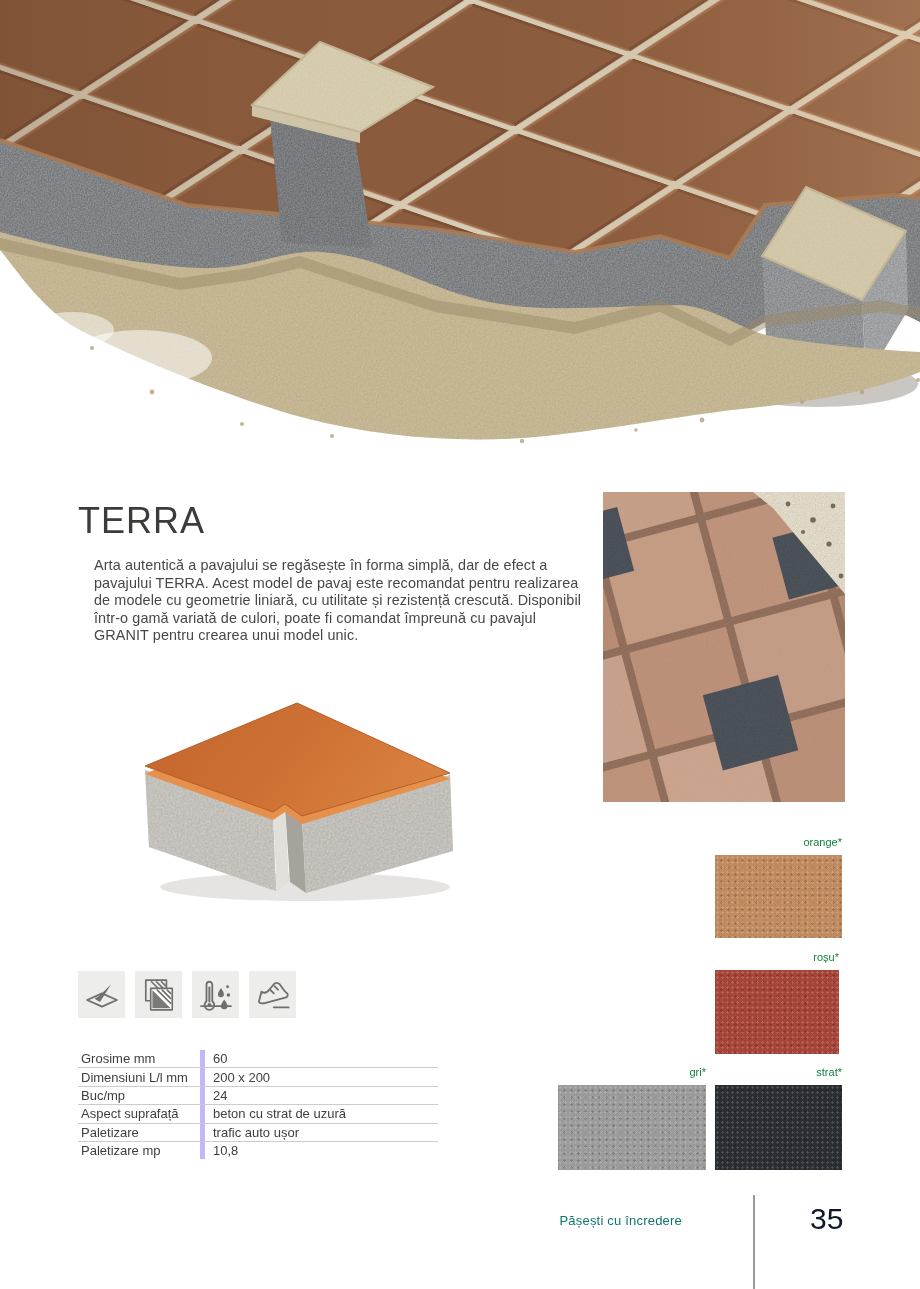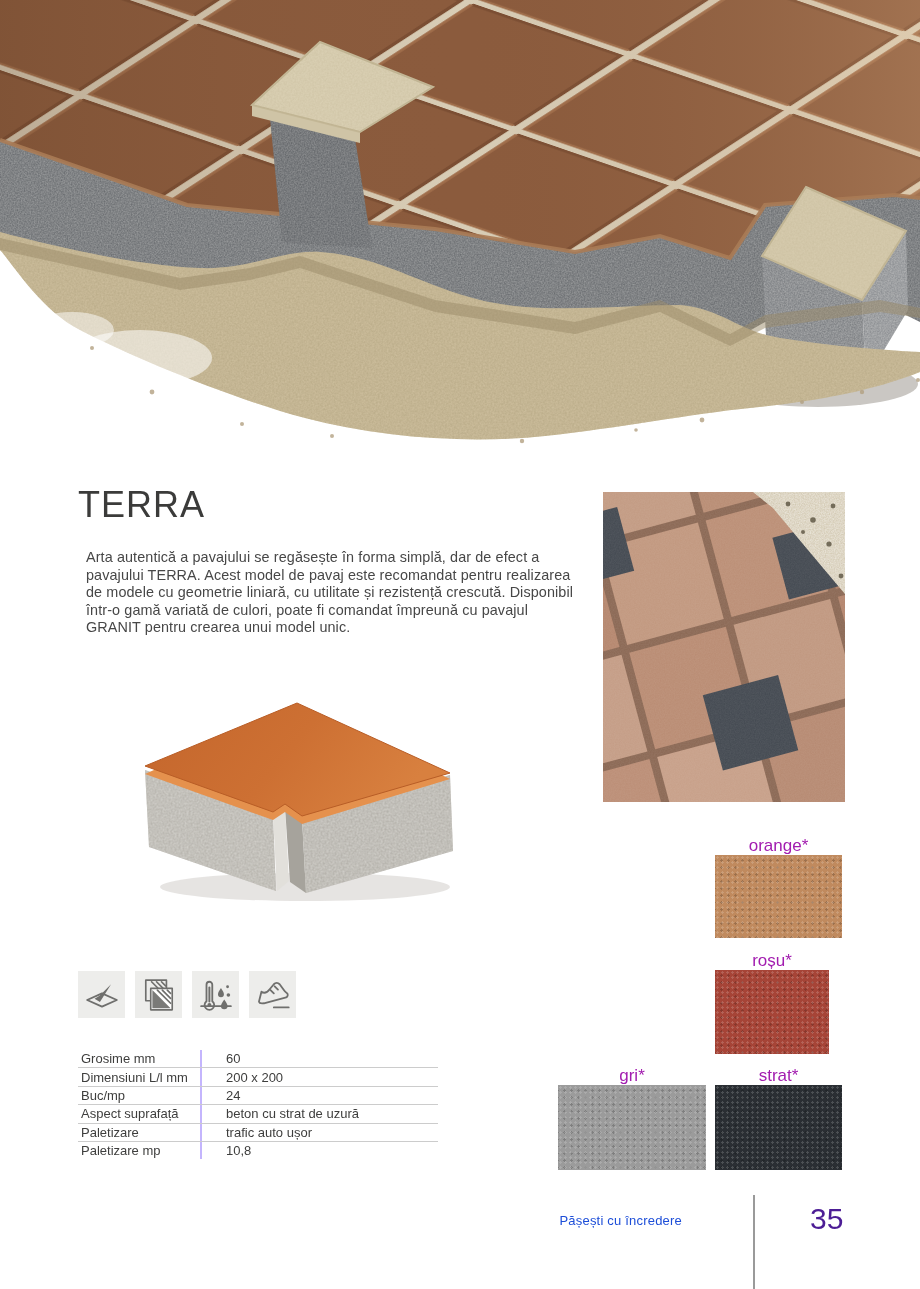--- a/index.html
+++ b/index.html
@@ -6,71 +6,71 @@
   .page{
     position:relative;width:920px;height:1289px;margin:0 auto;
     background:#ffffff;overflow:hidden;
     font-family:"Liberation Sans", sans-serif;color:#3f3f3e;
   }
   .abs{position:absolute;}
   
   .hero{left:0;top:0;width:920px;height:445px;}
   
   .title{
-    left:78px;top:484px;width:400px;margin:0;
+    left:78px;top:500px;width:400px;margin:0;
     font-size:36px;font-weight:400;letter-spacing:1px;color:#3b3b3a;
   }
   .desc{
-    left:78px;top:541px;width:500px;margin:8px;
+    left:78px;top:541px;width:500px;margin:16px;
     font-size:14.4px;line-height:17.6px;color:#474747;letter-spacing:.1px;
   }
   
   .photo{left:603px;top:492px;width:242px;height:310px;}
   
   .product-render{left:135px;top:693px;width:330px;height:212px;}
   
   .icons{left:78px;top:971px;display:flex;gap:10px;}
   .icon-box{
     width:47px;height:47px;background:#ededeb;
     display:flex;align-items:center;justify-content:center;
   }
   
   .specs{left:78px;top:1050px;width:360px;font-size:13px;color:#3e3e3d;}
   .spec-row{display:flex;height:17.4px;align-items:center;border-bottom:1px solid #cccccc;}
   .spec-row:last-child{border-bottom:none;}
   .spec-label{width:119px;flex:0 0 119px;padding-left:3px;}
-  .spec-value{flex:1;border-left:2px solid #c4b5fd;padding-left:24px;height:100%;display:flex;align-items:center;}
+  .spec-value{flex:1;border-left:5px solid #c4b5fd;padding-left:8px;height:100%;display:flex;align-items:center;}
   
   .swatch{position:absolute;}
   .swatch-label{
     position:absolute;left:0;right:0;top:0;height:16px;
-    text-align:center;font-size:17px;color:#a21caf;
+    text-align:right;font-size:11px;color:#15803d;
   }
   .swatch-chip{
     position:absolute;left:0;right:0;top:19px;bottom:0;
     background-image:
       radial-gradient(rgba(255,255,255,.16) 1px, transparent 1.4px),
       radial-gradient(rgba(0,0,0,.18) 1px, transparent 1.4px);
     background-size:5px 5px,7px 7px;
     background-position:0 0,3px 2px;
   }
   .sw-orange{left:715px;top:836px;width:127px;height:102px;}
   .sw-maro  {left:558px;top:951px;width:125px;height:103px;}
-  .sw-rosu  {left:715px;top:951px;width:114px;height:103px;}
+  .sw-rosu  {left:715px;top:951px;width:124px;height:103px;}
   .sw-gri   {left:558px;top:1066px;width:148px;height:104px;}
   .sw-negru {left:715px;top:1066px;width:127px;height:104px;}
   
   .footer-tagline{
     left:482px;top:1213px;width:200px;text-align:right;
-    font-size:13px;color:#1d4ed8;letter-spacing:.2px;
+    font-size:13px;color:#0f766e;letter-spacing:.2px;
   }
   .footer-divider{left:753px;top:1195px;width:2px;height:94px;background:#9a9a9a;}
   .page-number{
     left:810px;top:1202px;width:80px;
-    font-size:30px;font-weight:400;color:#4c1d95;
+    font-size:30px;font-weight:400;color:#0f172a;
   }
   svg{display:block;}
 </style>
 </head>
 <body>
 
 <div class="page">
 
   <div class="abs hero">
     <svg width="920" height="445" viewBox="0 0 920 445">

